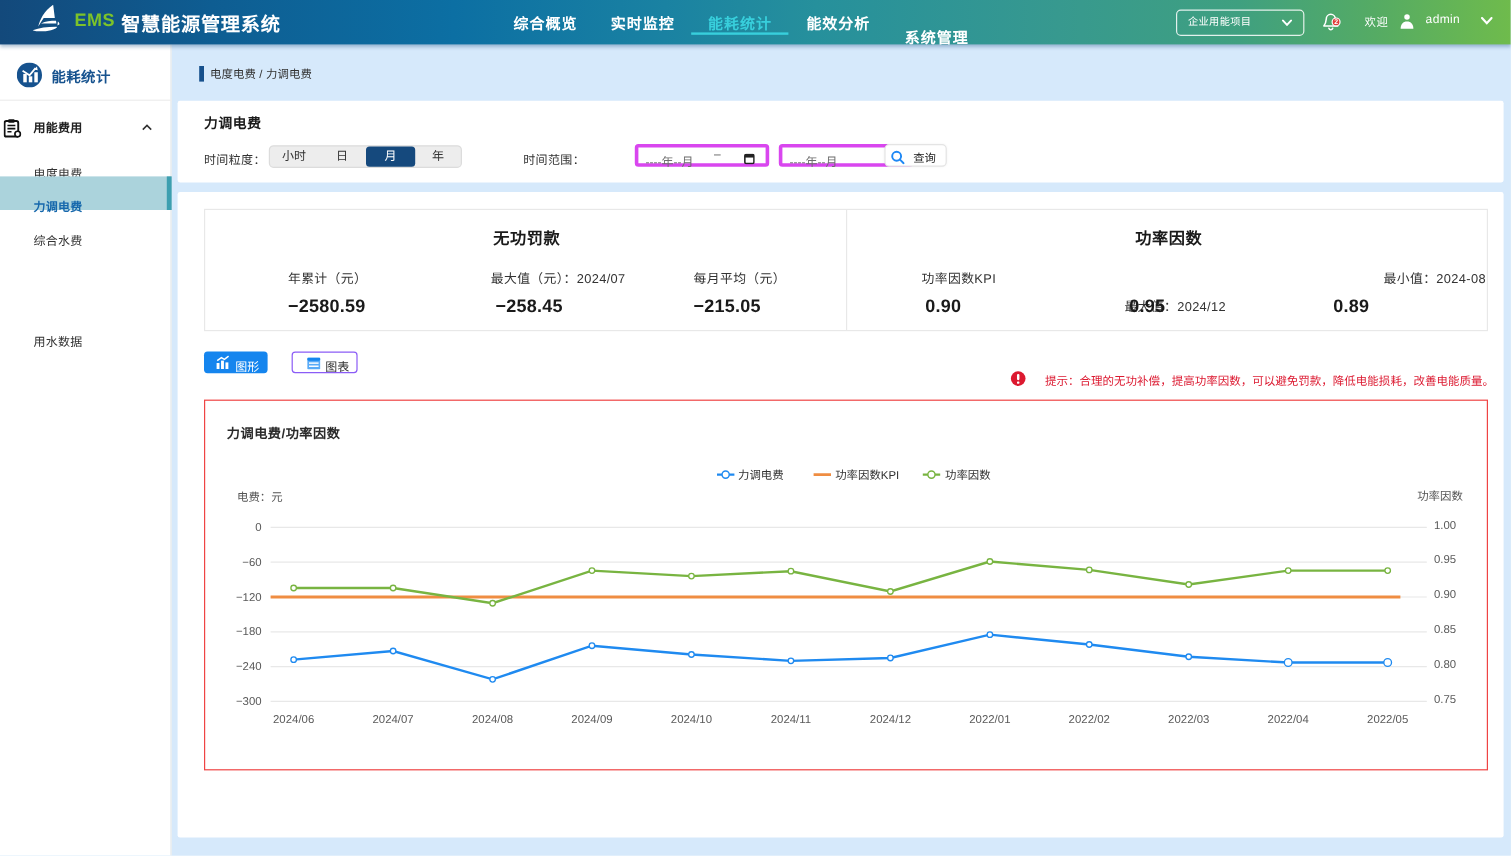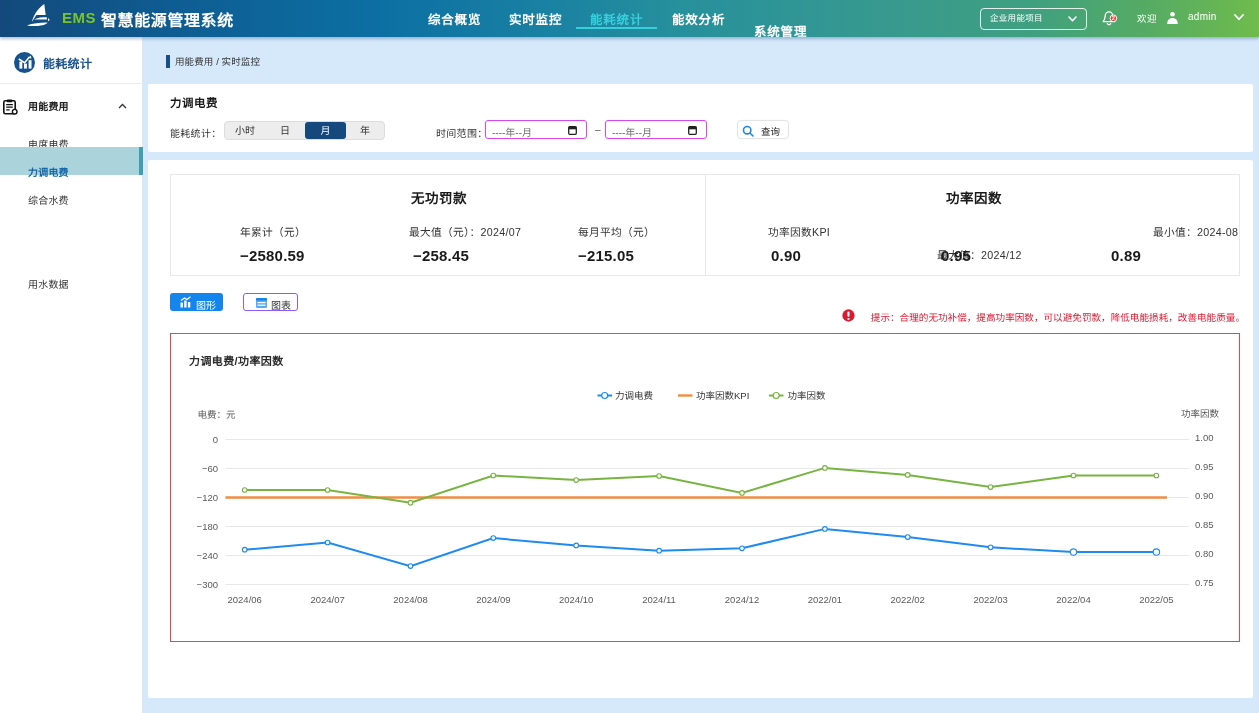--- a/index.html
+++ b/index.html
@@ -36,21 +36,21 @@
 .main { position:absolute; left:143px; top:37px; width:1116px; height:676px; background:#d6e9fb; }
 .crumb-bar { position:absolute; left:23px; top:18px; width:4px; height:13px; background:#16508c; }
 .crumb-txt { position:absolute; left:32px; top:17px; font-size:9.5px; color:#333; letter-spacing:0.1px; }
 
 .card1 { position:absolute; left:5px; top:47px; width:1105px; height:68px; background:#fff; border-radius:2px; }
 .card1 .t1 { position:absolute; left:22px; top:10px; font-size:11.5px; font-weight:bold; color:#1a1a1a; letter-spacing:0.5px; }
 .lbl { position:absolute; font-size:10px; color:#333; letter-spacing:0.3px; }
 .seg { position:absolute; left:76px; top:37px; width:161px; height:19px; background:#ededed; border:1px solid #dcdcdc; border-radius:4px; }
 .seg span { position:absolute; top:0; height:17px; line-height:17px; text-align:center; font-size:10px; color:#333; }
 .seg .on { background:#15497d; color:#fff; border-radius:3px; }
-.dinput { position:absolute; top:36px; width:102px; height:19px; background:#fff; border:1px solid #d946ef; border-radius:3px; }
+.dinput { position:absolute; top:36px; width:112px; height:19px; background:#fff; border:3px solid #d946ef; border-radius:3px;margin-left:44px; }
 .dinput .ph { position:absolute; left:6px; top:3px; font-size:10px; color:#6e6e6e; }
 .qbtn { position:absolute; left:589px; top:36px; width:52px; height:19px; background:#fff; border:1px solid #e4e4e4; border-radius:4px; box-shadow:0 0 2px rgba(0,0,0,0.05); }
 .qbtn span { position:absolute; left:23px; top:3px; font-size:9.5px; color:#222; }
 
 .card2 { position:absolute; left:5px; top:123px; width:1105px; height:538px; background:#fff; border-radius:2px; }
 .stats { position:absolute; left:22px; top:14px; width:1070px; height:102px; border:1px solid #e8e8e8; }
 .stats .vline { position:absolute; left:534px; top:0; width:1px; height:100px; background:#e8e8e8; }
 .sec-h { position:absolute; top:12px; font-size:13.5px; font-weight:bold; color:#1a1a1a; letter-spacing:0.5px; }
 .st-lbl { position:absolute; top:49px; font-size:10.7px; color:#333; letter-spacing:0.3px; }
 .st-val { position:absolute; top:72px; font-size:15px; font-weight:bold; color:#1a1a1a; letter-spacing:0.2px; }
@@ -140,25 +140,25 @@
       <div class="sb-sub-label">综合水费</div>
     </div>
 
   <div class="sb-item" style="top:222px;">
       <div class="sb-sub-label">用水数据</div>
     </div>
 </div>
 
 <div class="main">
   <div class="crumb-bar"></div>
-  <div class="crumb-txt">用能费用 / 实时监控</div>
+  <div class="crumb-txt">电度电费 / 力调电费</div>
 
   <div class="card1">
     <div class="t1">力调电费</div>
-    <div class="lbl" style="left:22px; top:41px;">能耗统计：</div>
+    <div class="lbl" style="left:22px; top:41px;">时间粒度：</div>
     <div class="seg">
       <span style="left:0; width:40px;">小时</span>
       <span style="left:40px; width:40px;">日</span>
       <span class="on" style="left:80px; width:41px;">月</span>
       <span style="left:121px; width:38px;">年</span>
     </div>
     <div class="lbl" style="left:276px; top:41px;padding-left:12px;">时间范围：</div>
     <div class="dinput" style="left:337px;">
       <div class="ph">----年--月</div>
       <svg style="position:absolute;right:9px;top:5px;" width="9" height="9" viewBox="0 0 9 9">

